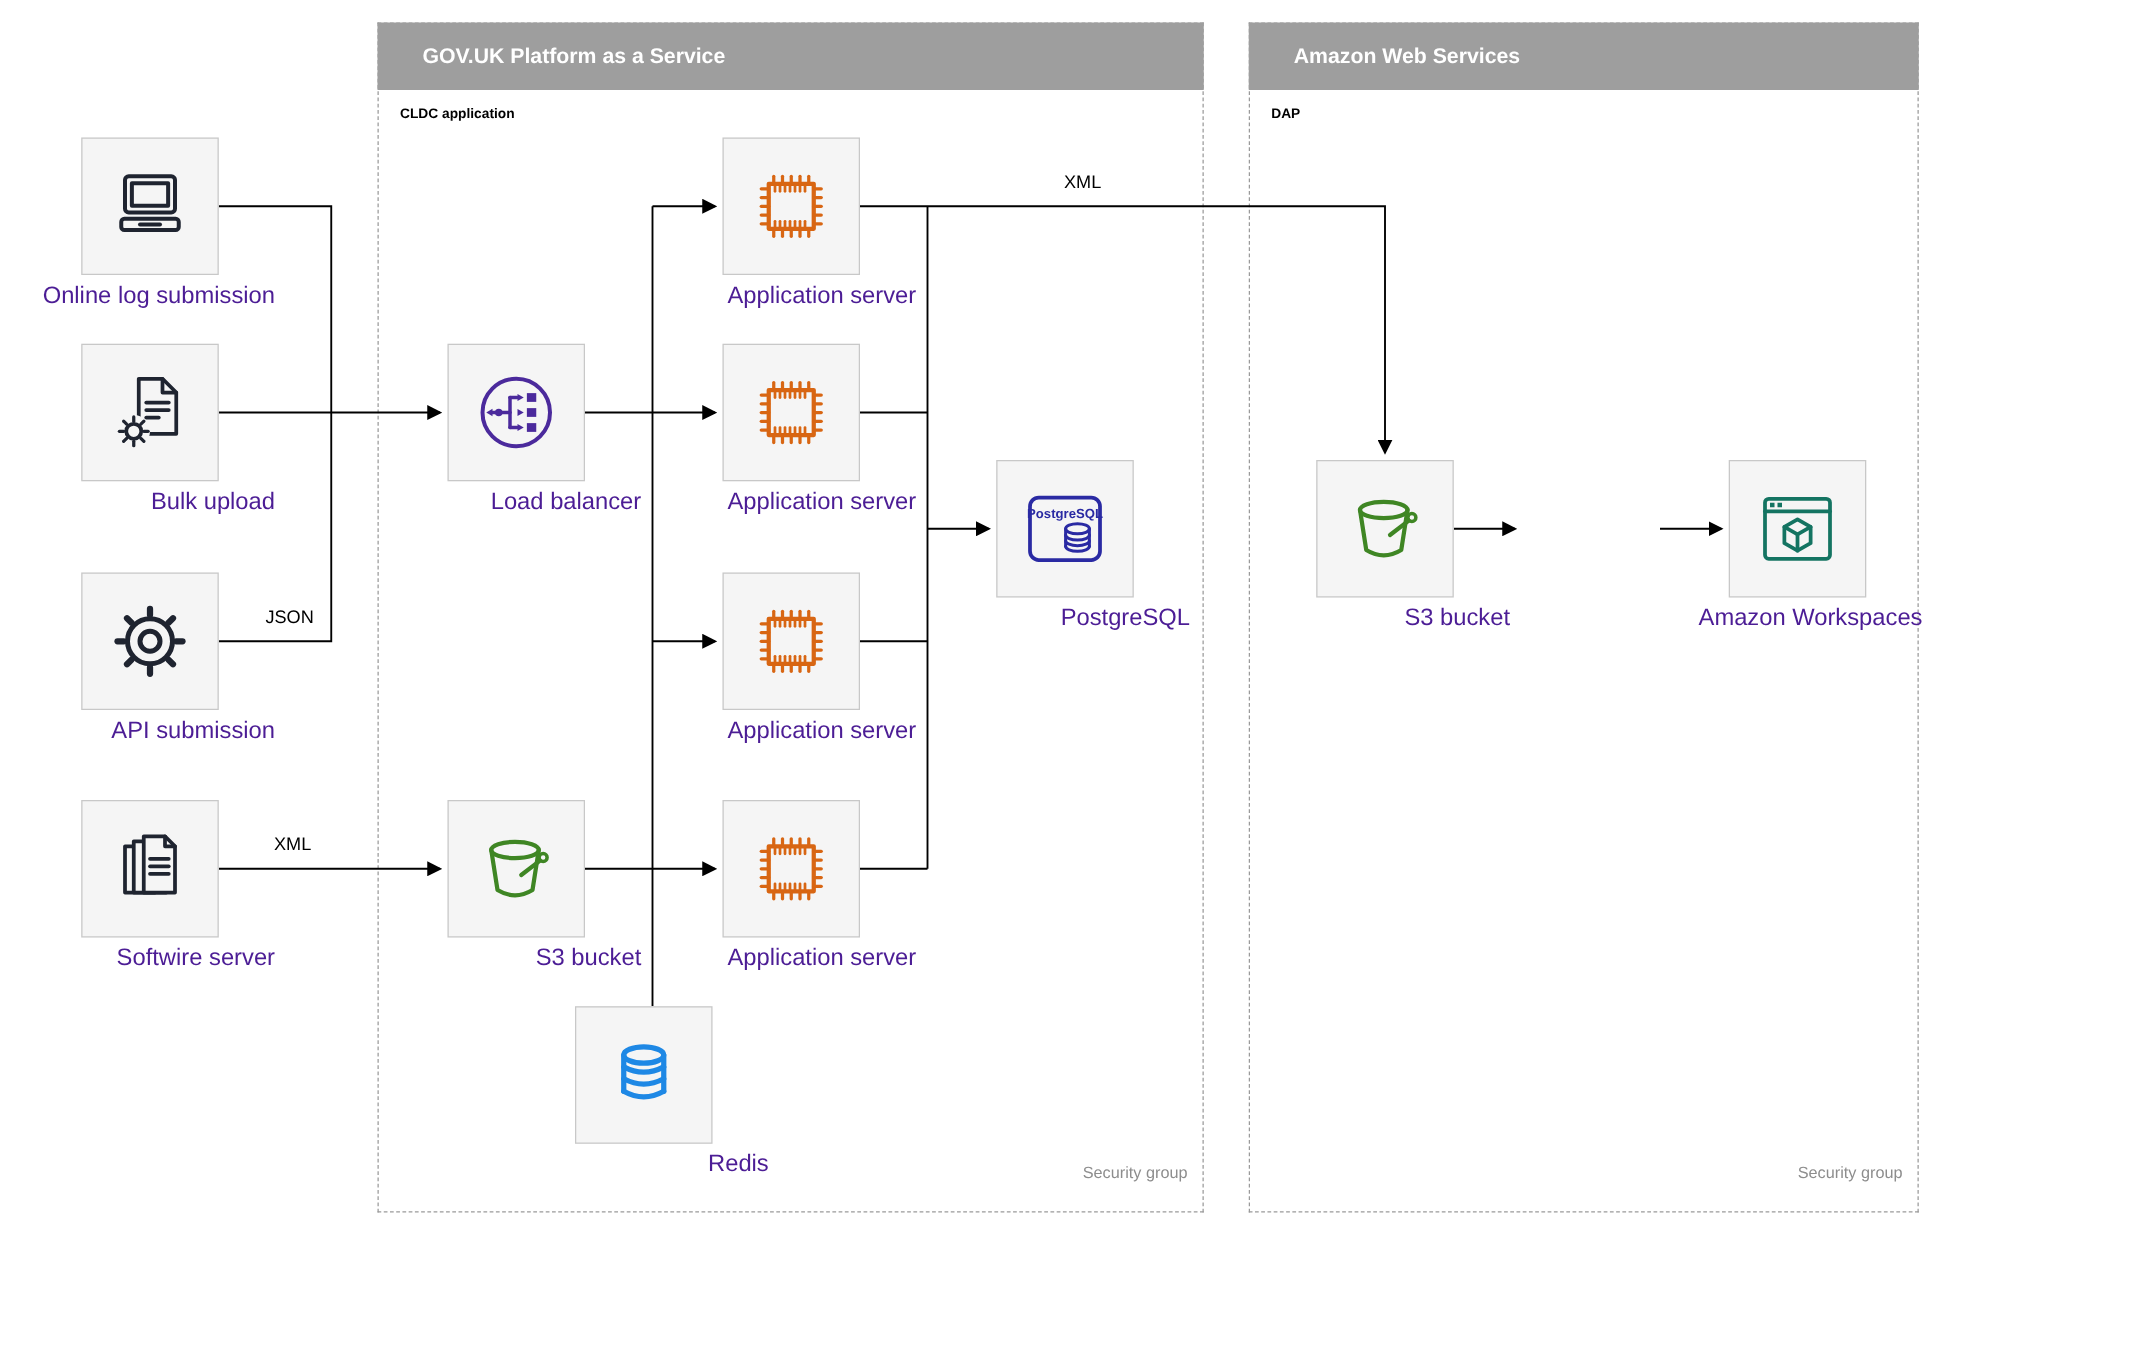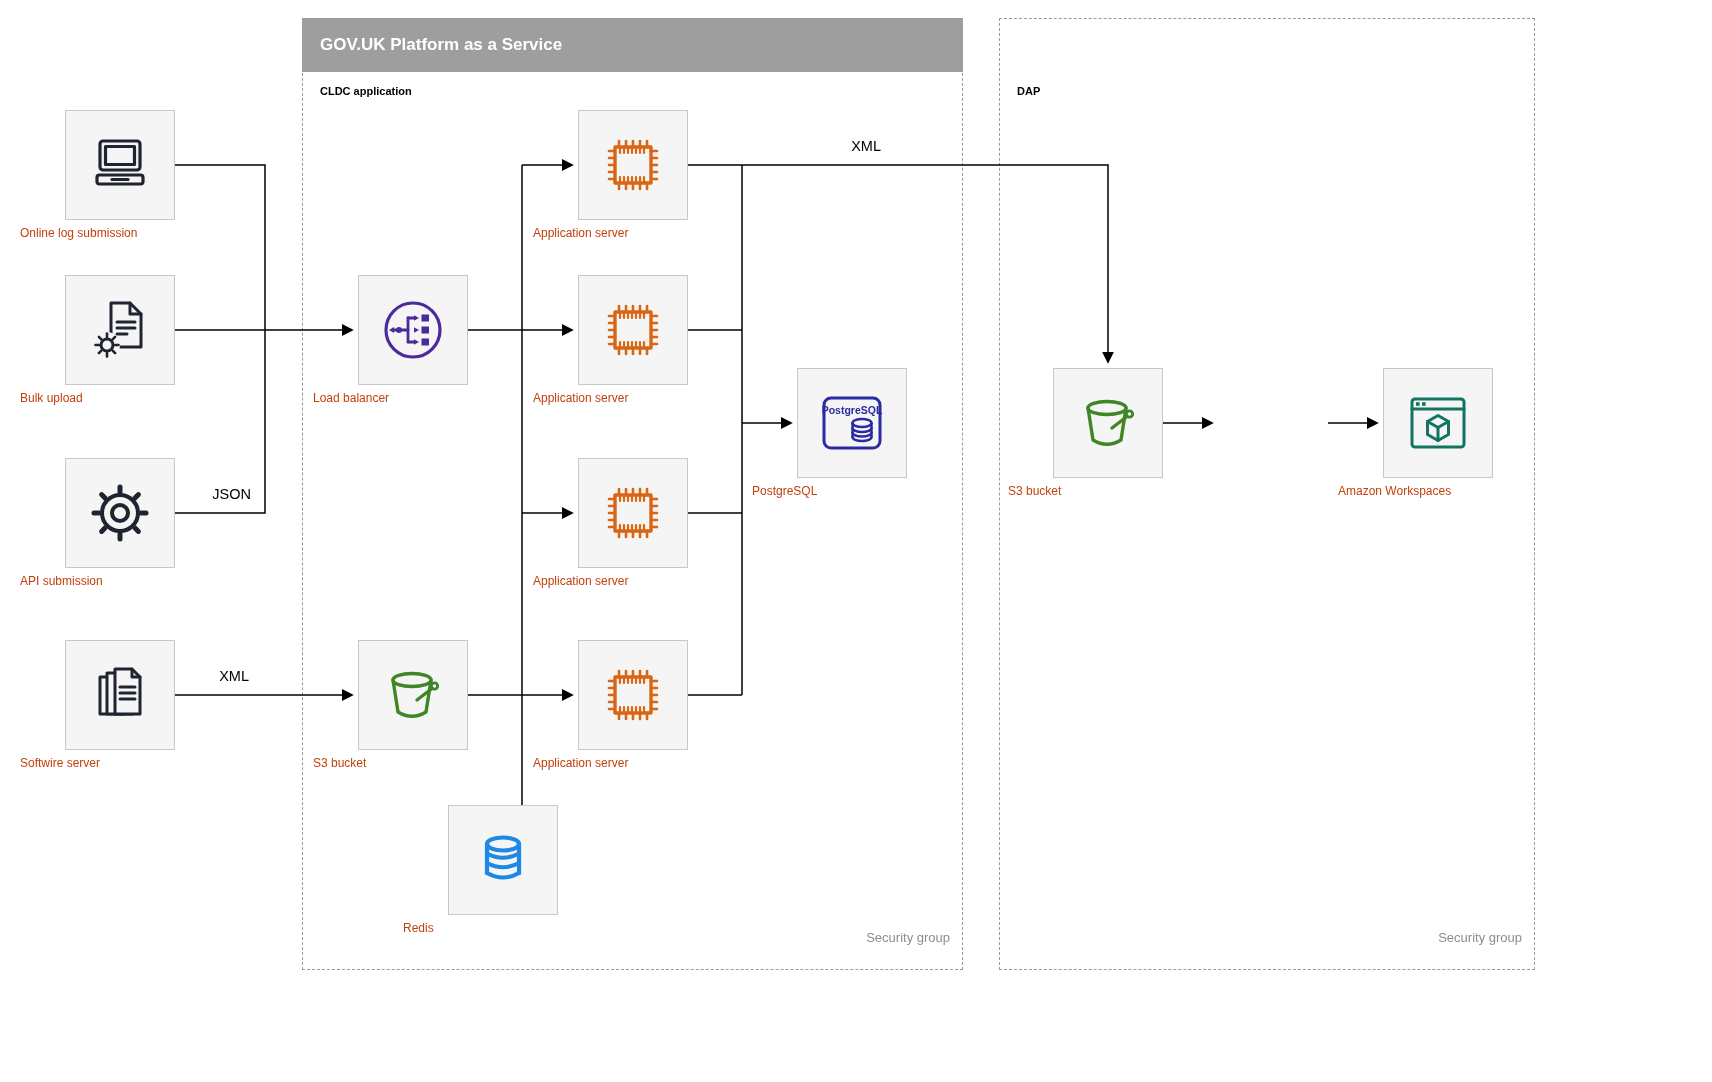--- a/index.html
+++ b/index.html
@@ -2,30 +2,30 @@
 <html style="--header-gray: #9e9e9e; --node-bg: #f5f5f5; --node-border: #c8c8c8; --connector: #000000; --dark-icon: #1f2430; --purple: #4b2a9c; --orange: #d86613; --green: #3f8624; --db-blue: #2a2aa3; --redis-blue: #1e88e5; --teal: #147462; --muted: #8d8d8d;"><head>
 <meta charset="utf-8">
 <style>
   html,body{margin:0;padding:0;background:#fff;}
   .canvas{position:relative;width:1712px;height:1082px;background:#fff;
           font-family:"Liberation Sans",sans-serif;color:#000;overflow:hidden;}
 
   
   .group{position:absolute;border:1.5px dashed #9a9a9a;z-index:1;box-sizing:border-box;}
   .ghead{height:54px;background:var(--header-gray);color:#fff;font-weight:bold;
-         font-size:17px;line-height:54px;padding-left:18px;margin:-1px -1px 0 -1px;}
+         font-size:17px;line-height:54px;padding-left:36px;margin:-1px -1px 0 -1px;}
   .gsub{position:absolute;top:66px;left:17px;font-weight:bold;font-size:11px;color:#000;}
   .gfoot{position:absolute;bottom:24px;right:12px;color:var(--muted);font-size:13px;}
 
   
   .node{position:absolute;width:110px;z-index:3;}
   .nbox{width:110px;height:110px;background:var(--node-bg);border:1px solid var(--node-border);
         box-sizing:border-box;display:flex;align-items:center;justify-content:center;}
-  .nlabel{position:absolute;top:116px;left:-45px;width:200px;text-align:left;
-          font-size:12px;color:#c2410c;}
+  .nlabel{position:absolute;top:116px;left:-45px;width:200px;text-align:right;
+          font-size:19px;color:#4c1d95;}
 
   
   .edges{position:absolute;left:0;top:0;z-index:2;pointer-events:none;}
   .edge{stroke:var(--connector);stroke-width:1.5;fill:none;}
 
   
   .elabel{position:absolute;z-index:3;font-size:14.5px;text-align:right;color:#000;}
 
   
   .ic{fill:none;stroke-linecap:round;stroke-linejoin:round;}
@@ -50,20 +50,23 @@
 
   <div class="group" style="left:302px;top:18px;width:661px;height:952px">
     <div class="ghead">
       <span>GOV.UK Platform as a Service</span>
     </div>
     <div class="gsub">CLDC application</div>
     <div class="gfoot">Security group</div>
   </div>
 
   <div class="group" style="left:999px;top:18px;width:536px;height:952px">
+    <div class="ghead">
+      <span>Amazon Web Services</span>
+    </div>
     <div class="gsub">DAP</div>
     <div class="gfoot">Security group</div>
   </div>
 
   <svg class="edges" width="1712" height="1082">
     <defs>
       <marker id="arw" viewBox="0 0 10 10" refX="8.5" refY="5" markerWidth="12" markerHeight="12" markerUnits="userSpaceOnUse" orient="auto-start-reverse">
         <path d="M0 0 L10 5 L0 10 Z" fill="#000"></path>
       </marker>
     </defs>
@@ -402,21 +405,21 @@
       <svg class="ic st-green" width="70" height="70" viewBox="0 0 70 70" stroke-width="3.4">
         <ellipse cx="34" cy="20" rx="19" ry="6.5"></ellipse>
         <path d="M15 20 L20 52 Q34 60.5 48 52 L53 20"></path>
         <circle cx="56.5" cy="26" r="3.2" stroke-width="2.8"></circle>
         <line x1="54" y1="28.5" x2="39" y2="40"></line>
       </svg>
     </div>
     <div class="nlabel">S3 bucket</div>
   </div>
 
-  <div class="node" style="left:448px;top:805px">
+  <div class="node" style="left:460px;top:805px">
     <div class="nbox">
       <svg class="ic st-redis" width="70" height="70" viewBox="0 0 70 70" stroke-width="4.2">
         <ellipse cx="35" cy="19" rx="16" ry="6.5"></ellipse>
         <line x1="19" y1="19" x2="19" y2="48"></line>
         <line x1="51" y1="19" x2="51" y2="48"></line>
         <path d="M19 48 Q35 57 51 48"></path>
         <path d="M19 28.5 Q35 37 51 28.5"></path>
         <path d="M19 38 Q35 46.5 51 38"></path>
       </svg>
     </div>

